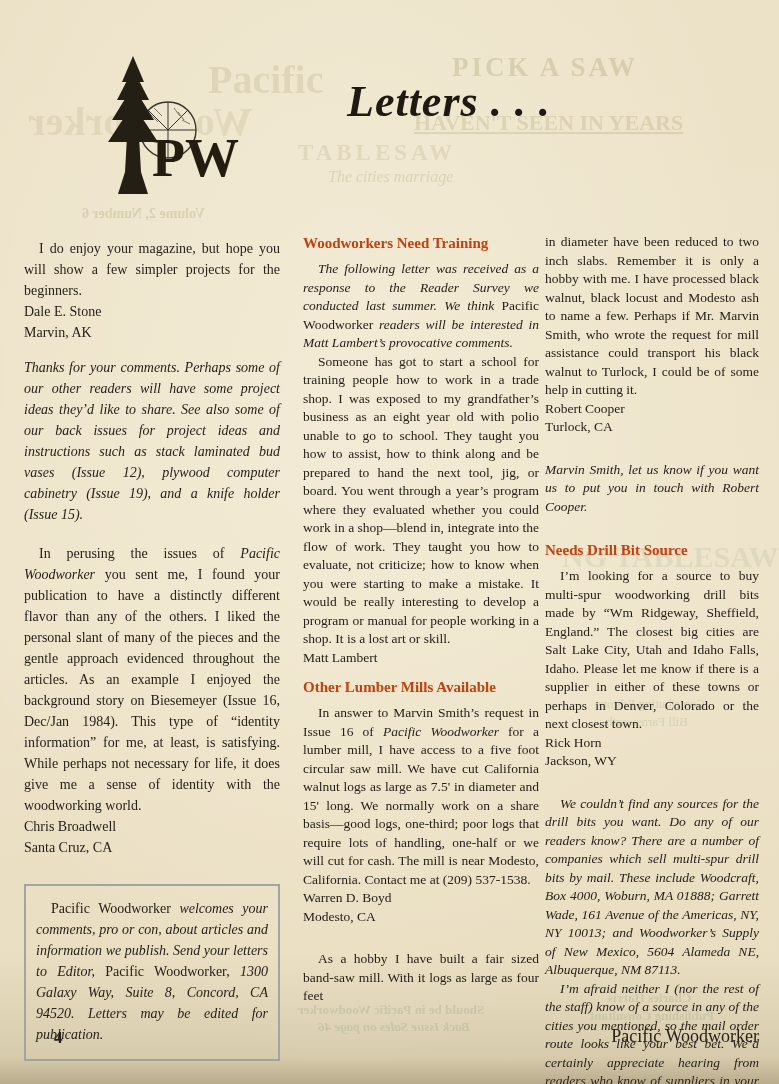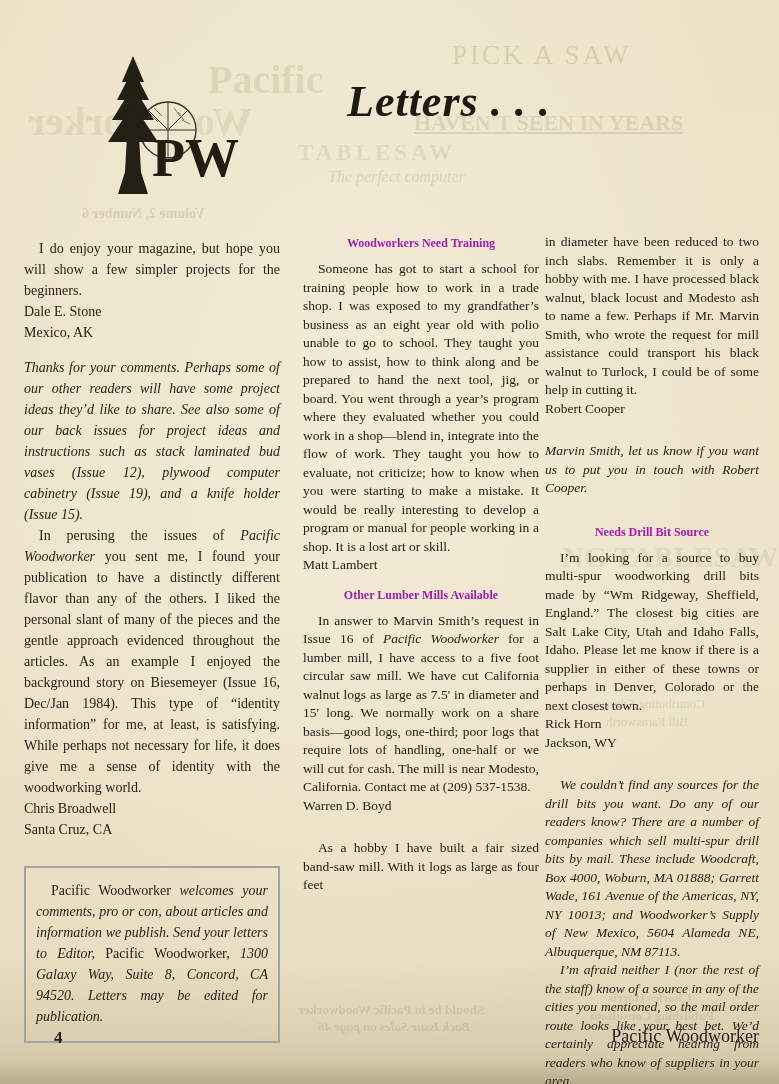--- a/index.html
+++ b/index.html
@@ -30,45 +30,45 @@
   .col { position: absolute; z-index: 1; text-align: justify;
          font-size: 13.5px; line-height: 18.5px; }
   #col1 { left: 24px;  top: 238px; width: 256px; font-size: 14px; line-height: 21px; }
   #col2 { left: 303px; top: 233px; width: 236px; }
   #col3 { left: 545px; top: 233px; width: 214px; }
   p { margin: 0; }
   .indent { text-indent: 15px; }
   .em { font-style: italic; }
   .reply { font-style: italic; }
   .sig { text-align: left; padding-right: 4px; margin-top: 0; }
-  .colhead { text-align: center; font-weight: 700; font-size: 12px;
-             line-height: 21px; margin: 0 0 6px; color: #a21caf; }
-  .mt14 { margin-top: 14px; } .mt18 { }
+  .colhead { font-weight: 700; font-size: 15px;
+             line-height: 21px; margin: 0 0 6px; color: #c2410c; }
+  .mt14 { margin-top: 14px; } .mt18 { margin-top: 18px; }
   .mt24 { margin-top: 24px; } .mt10 { margin-top: 10px; }
   #letters-box {
     border: 2px solid #a3a3a3; margin-top: 26px; padding: 12px 10px 14px;
     text-align: justify;
   }
   #letters-box p { font-style: italic; text-indent: 15px; }
   #letters-box .rom { font-style: normal; }
   #page-number { left: 54px; top: 1028px; font-size: 17px; font-weight: 700; }
   #footer-name { right: 20px; top: 1026px; font-size: 18px; }
   .edge-shadow { position: absolute; left: 0; bottom: 0; width: 779px; height: 26px;
                  z-index: 2; pointer-events: none;
                  background: linear-gradient(180deg, rgba(90,75,50,0) 0%, rgba(90,75,50,.18) 100%); }
 </style>
 </head>
 <body>
 
 <div class="ghost tan" style="left:168px; top:56px; font-size:40px; font-weight:700; opacity:.22;margin-left:40px;">Pacific</div>
 <div class="ghost tan mir" style="left:28px; top:98px; font-size:40px; font-weight:700; opacity:.18;">Woodworker</div>
-<div class="ghost tan" style="left:452px; top:40px; font-size:27px; font-weight:400; letter-spacing:3px; opacity:.30;">PICK A SAW</div>
+<div class="ghost tan" style="left:452px; top:52px; font-size:27px; font-weight:700; letter-spacing:3px; opacity:.30;">PICK A SAW</div>
 <div class="ghost tan" style="left:414px; top:110px; font-size:22px; font-weight:700; opacity:.26;text-decoration:underline;">HAVEN'T SEEN IN YEARS</div>
 <div class="ghost tan" style="left:298px; top:140px; font-size:23px; font-weight:700; letter-spacing:4px; opacity:.20;">TABLESAW</div>
-<div class="ghost tan" style="left:328px; top:168px; font-size:16px; font-style:italic; opacity:.28;">The perfect computer</div>
+<div class="ghost tan" style="left:328px; top:168px; font-size:16px; font-style:italic; opacity:.28;">The cities marriage</div>
 <div class="ghost tan mir" style="left:82px; top:206px; font-size:14px; font-weight:700; opacity:.30;">Volume 2, Number 6</div>
 <div class="ghost green" style="left:538px; top:540px; font-size:30px; font-weight:700; opacity:.16;margin-left:24px;">NG TABLESAW</div>
 <div class="ghost green mir" style="left:298px; top:1002px; font-size:13px; font-weight:700; opacity:.28;">Should be in Pacific Woodworker</div>
 <div class="ghost green mir" style="left:318px; top:1019px; font-size:13px; font-weight:700; font-style:italic; opacity:.28;">Back Issue Sales on page 46</div>
 <div class="ghost green mir" style="left:594px; top:696px; font-size:13px; opacity:.26;">Contributing Editors:</div>
 <div class="ghost green mir" style="left:606px; top:714px; font-size:13px; opacity:.26;">Bill Farnsworth</div>
 <div class="ghost green mir" style="left:608px; top:990px; font-size:13px; font-weight:700; opacity:.26;">Charles Harris</div>
 <div class="ghost green mir" style="left:590px; top:1008px; font-size:13px; font-weight:700; opacity:.26;">Publishing Consultant</div>
 
 <svg id="logo" class="layer" viewBox="0 0 152 152">
@@ -96,51 +96,54 @@
   </g>
   <text x="56" y="122" font-family="Liberation Serif, serif" font-size="54" font-weight="700" fill="#241c10">PW</text>
 </svg>
 
 <div id="page-title" class="layer">Letters . . .</div>
 
 <div id="col1" class="col">
   <p class="indent">I do enjoy your magazine, but hope you will show a few simpler projects for the beginners.</p>
   <div class="sig">
     <div>Dale E. Stone</div>
-    <div>Mexico, AK</div>
+    <div>Marvin, AK</div>
   </div>
   <p class="reply mt14">Thanks for your comments. Perhaps some of our other readers will have some project ideas they’d like to share. See also some of our back issues for project ideas and instructions such as stack laminated bud vases (Issue 12), plywood computer cabinetry (Issue 19), and a knife holder (Issue 15).</p>
   <p class="indent mt18"><span>In perusing the issues of </span><span class="em">Pacific Woodworker</span><span> you sent me, I found your publication to have a distinctly different flavor than any of the others. I liked the personal slant of many of the pieces and the gentle approach evidenced throughout the articles. As an example I enjoyed the background story on Biesemeyer (Issue 16, Dec/Jan 1984). This type of “identity information” for me, at least, is satisfying. While perhaps not necessary for life, it does give me a sense of identity with the woodworking world.</span></p>
   <div class="sig">
     <div>Chris Broadwell</div>
     <div>Santa Cruz, CA</div>
   </div>
   <div id="letters-box">
     <p><span class="rom">Pacific Woodworker</span><span> welcomes your comments, pro or con, about articles and information we publish. Send your letters to Editor, </span><span class="rom">Pacific Woodworker,</span><span> 1300 Galaxy Way, Suite 8, Concord, CA 94520. Letters may be edited for publication.</span></p>
   </div>
 </div>
 
 <div id="col2" class="col">
   <h2 class="colhead">Woodworkers Need Training</h2>
+  <p class="reply indent"><span>The following letter was received as a response to the Reader Survey we conducted last summer. We think </span><span style="font-style:normal">Pacific Woodworker</span><span> readers will be interested in Matt Lambert’s provocative comments.</span></p>
   <p class="indent">Someone has got to start a school for training people how to work in a trade shop. I was exposed to my grandfather’s business as an eight year old with polio unable to go to school. They taught you how to assist, how to think along and be prepared to hand the next tool, jig, or board. You went through a year’s program where they evaluated whether you could work in a shop—blend in, integrate into the flow of work. They taught you how to evaluate, not criticize; how to know when you were starting to make a mistake. It would be really interesting to develop a program or manual for people working in a shop. It is a lost art or skill.</p>
   <div class="sig">
     <div>Matt Lambert</div>
   </div>
   <h2 class="colhead mt10">Other Lumber Mills Available</h2>
   <p class="indent"><span>In answer to Marvin Smith’s request in Issue 16 of </span><span class="em">Pacific Woodworker</span><span> for a lumber mill, I have access to a five foot circular saw mill. We have cut California walnut logs as large as 7.5' in diameter and 15' long. We normally work on a share basis—good logs, one-third; poor logs that require lots of handling, one-half or we will cut for cash. The mill is near Modesto, California. Contact me at (209) 537-1538.</span></p>
   <div class="sig">
     <div>Warren D. Boyd</div>
+    <div>Modesto, CA</div>
   </div>
   <p class="indent mt24">As a hobby I have built a fair sized band-saw mill. With it logs as large as four feet</p>
 </div>
 
 <div id="col3" class="col">
   <p>in diameter have been reduced to two inch slabs. Remember it is only a hobby with me. I have processed black walnut, black locust and Modesto ash to name a few. Perhaps if Mr. Marvin Smith, who wrote the request for mill assistance could transport his black walnut to Turlock, I could be of some help in cutting it.</p>
   <div class="sig">
     <div>Robert Cooper</div>
+    <div>Turlock, CA</div>
   </div>
   <p class="reply mt24">Marvin Smith, let us know if you want us to put you in touch with Robert Cooper.</p>
   <h2 class="colhead mt24">Needs Drill Bit Source</h2>
   <p class="indent">I’m looking for a source to buy multi-spur woodworking drill bits made by “Wm Ridgeway, Sheffield, England.” The closest big cities are Salt Lake City, Utah and Idaho Falls, Idaho. Please let me know if there is a supplier in either of these towns or perhaps in Denver, Colorado or the next closest town.</p>
   <div class="sig">
     <div>Rick Horn</div>
     <div>Jackson, WY</div>
   </div>
   <p class="reply indent mt24">We couldn’t find any sources for the drill bits you want. Do any of our readers know? There are a number of companies which sell multi-spur drill bits by mail. These include Woodcraft, Box 4000, Woburn, MA 01888; Garrett Wade, 161 Avenue of the Americas, NY, NY 10013; and Woodworker’s Supply of New Mexico, 5604 Alameda NE, Albuquerque, NM 87113.</p>
   <p class="reply indent">I’m afraid neither I (nor the rest of the staff) know of a source in any of the cities you mentioned, so the mail order route looks like your best bet. We’d certainly appreciate hearing from readers who know of suppliers in your area.</p>

